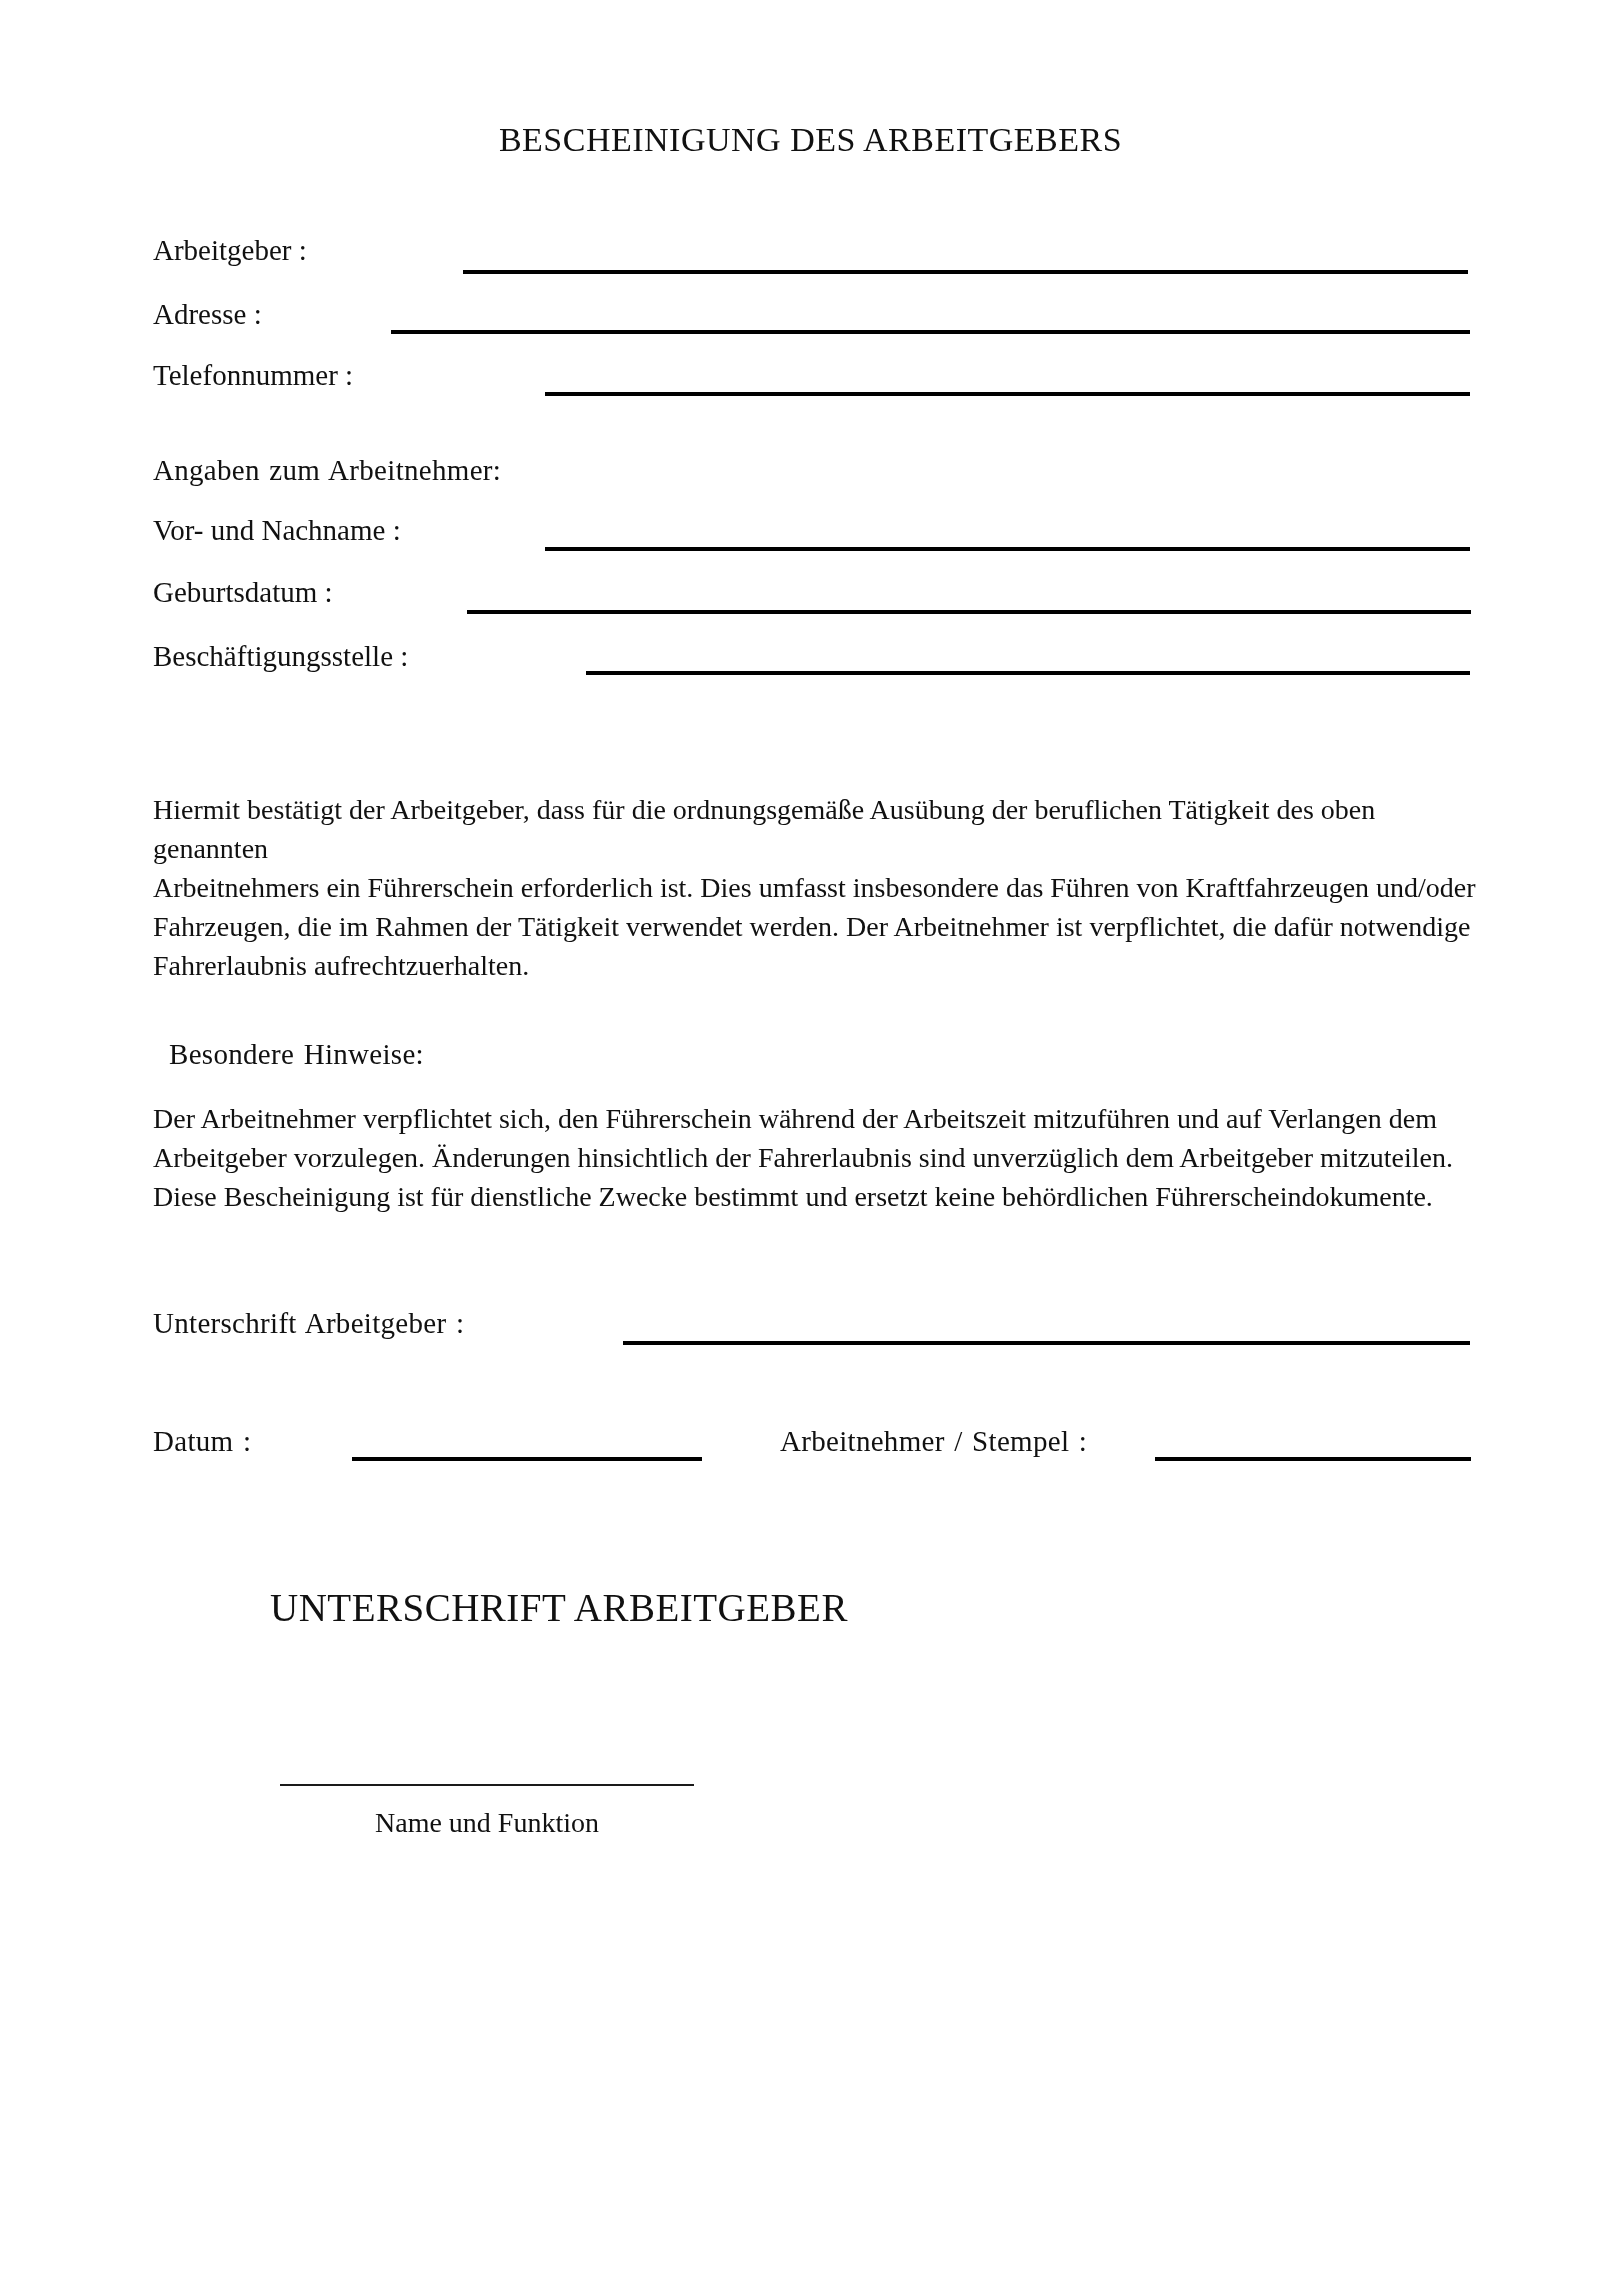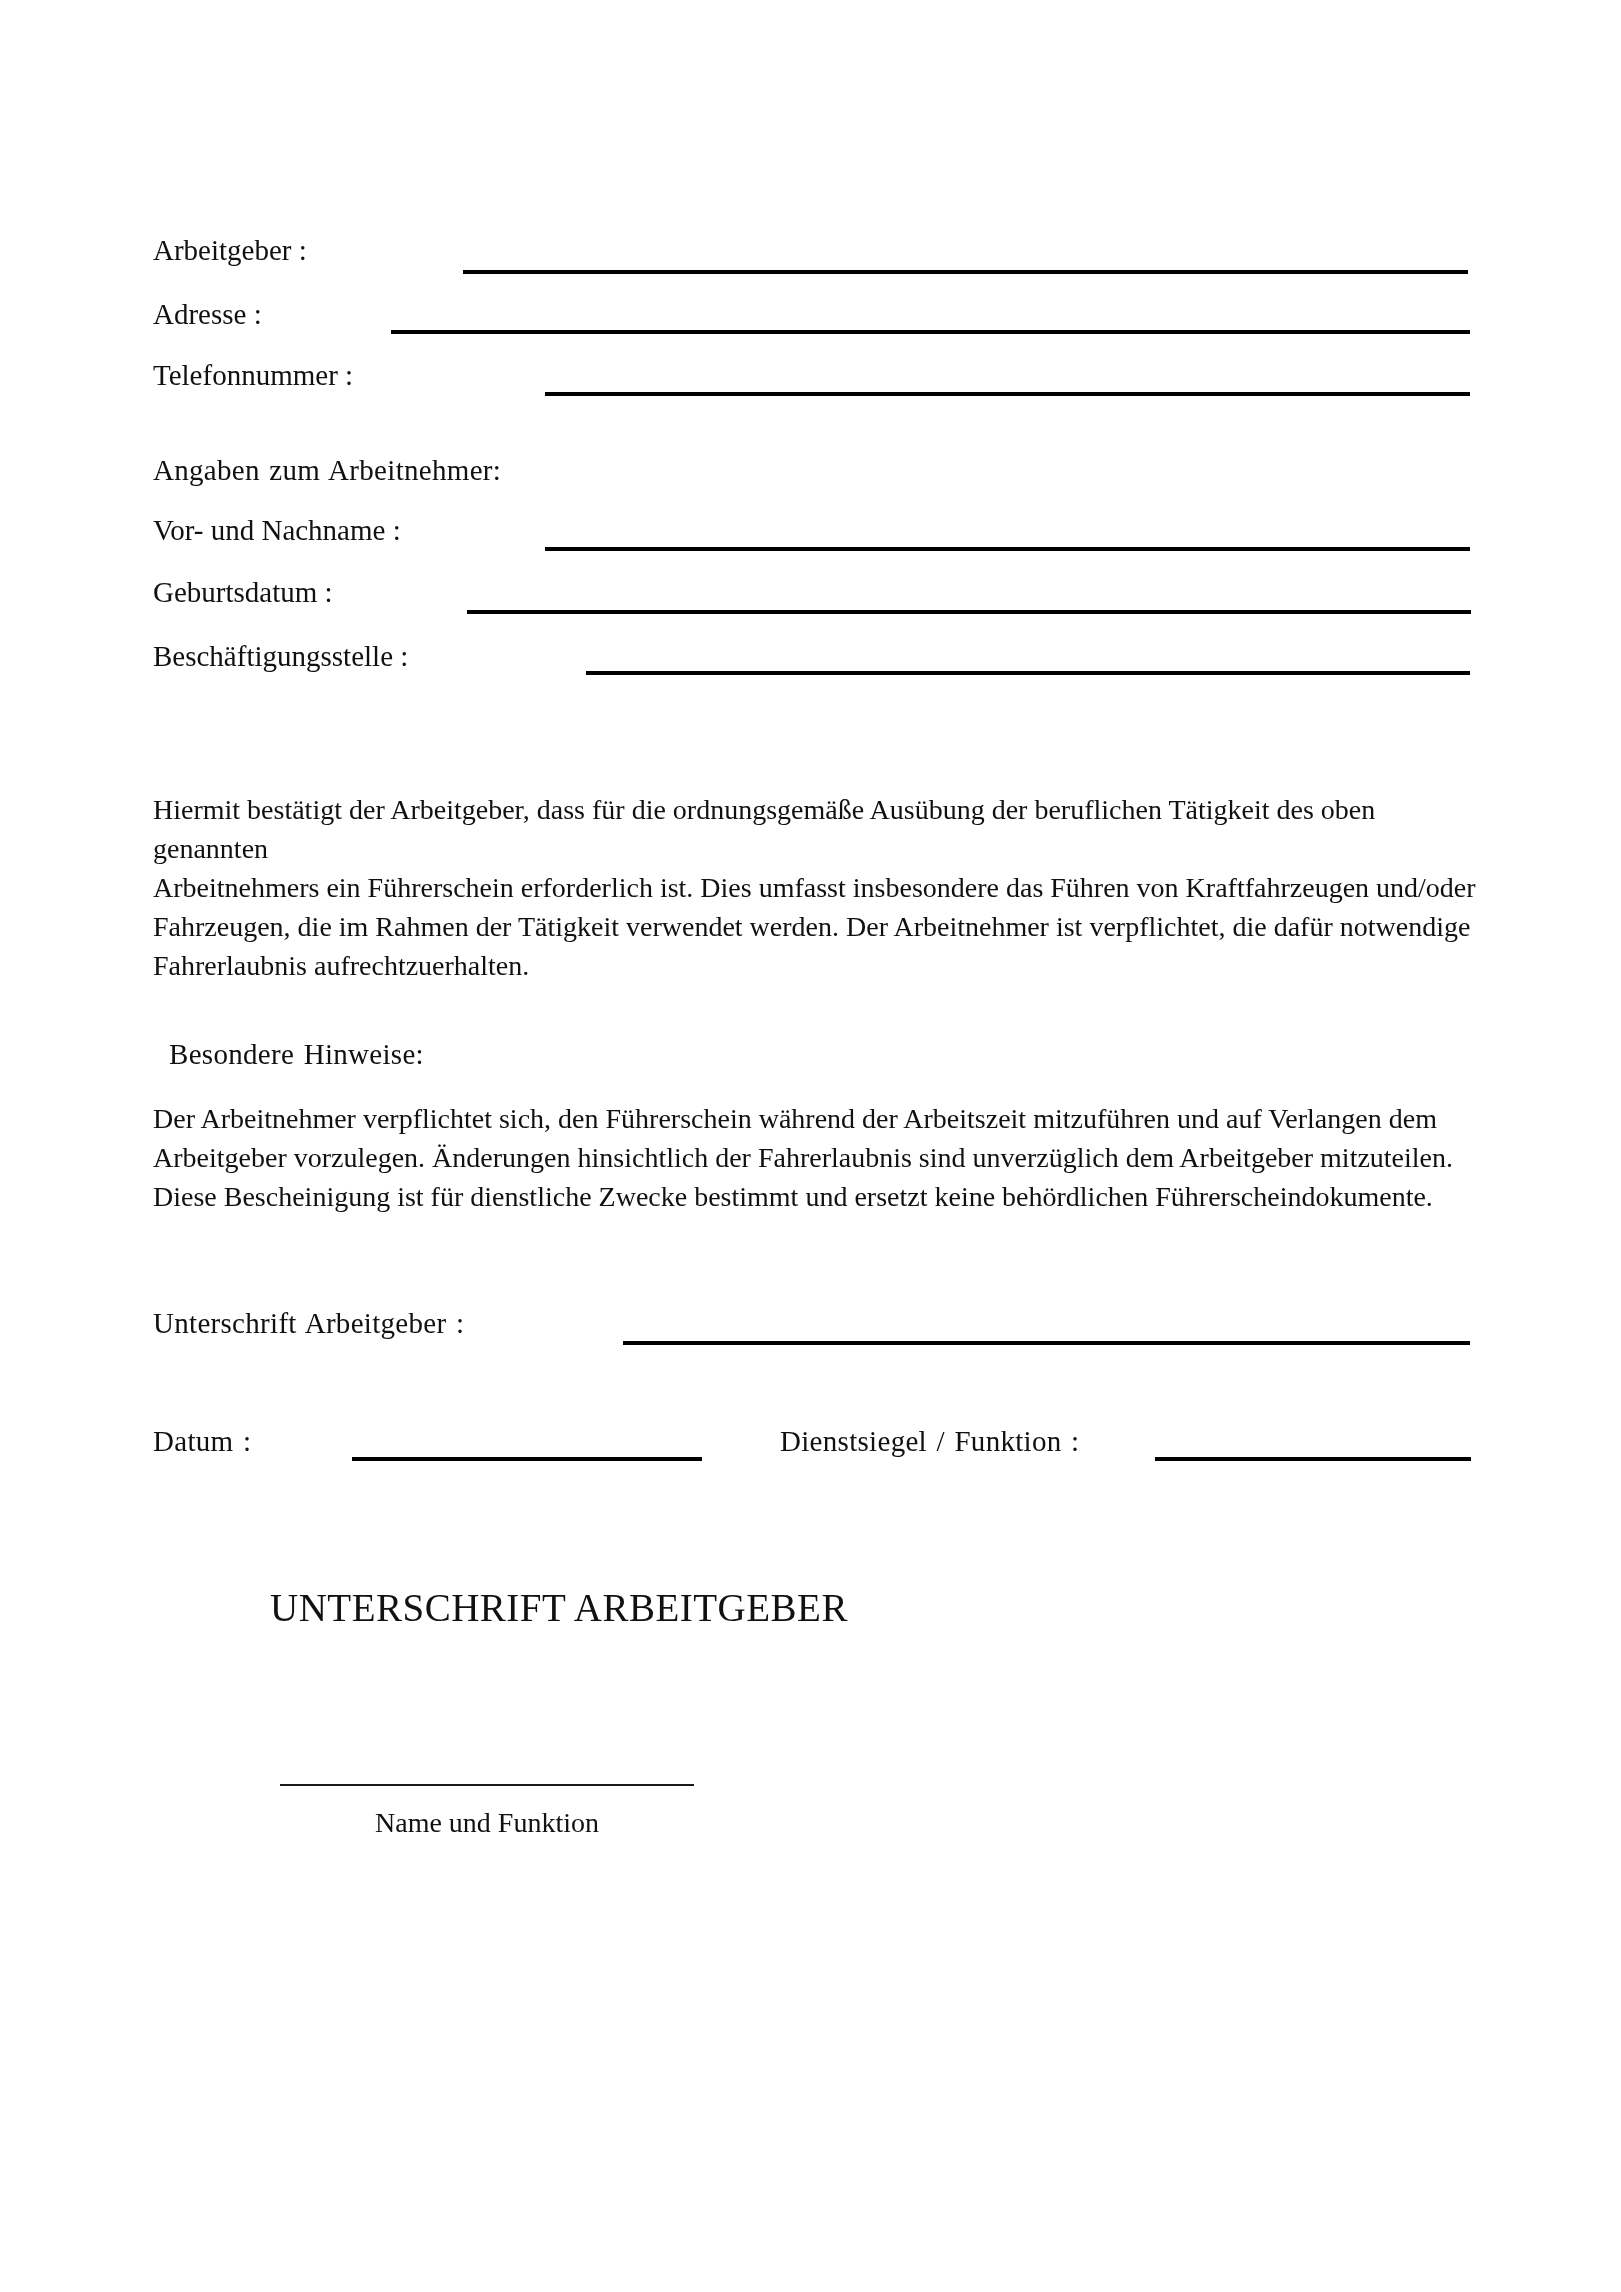--- a/index.html
+++ b/index.html
@@ -64,20 +64,21 @@
     position: absolute;
     height: 2px;
     background: #1a1a1a;
   }
 </style>
 </head>
 <body>
 
 <div class="page">
 
+  <div class="title">BESCHEINIGUNG DES ARBEITGEBERS</div>
 
   <div class="lbl" style="left:153px; top:236px;">Arbeitgeber :</div>
   <div class="rule" style="left:463px; top:270px; width:1005px;"></div>
 
   <div class="lbl" style="left:153px; top:300px;">Adresse :</div>
   <div class="rule" style="left:391px; top:330px; width:1079px;"></div>
 
   <div class="lbl" style="left:153px; top:361px;">Telefonnummer :</div>
   <div class="rule" style="left:545px; top:392px; width:925px;"></div>
 
@@ -101,21 +102,21 @@
   <div class="para" style="left:153px; top:1099px;">Der Arbeitnehmer verpflichtet sich, den Führerschein während der Arbeitszeit mitzuführen und auf Verlangen dem
 Arbeitgeber vorzulegen. Änderungen hinsichtlich der Fahrerlaubnis sind unverzüglich dem Arbeitgeber mitzuteilen.
 Diese Bescheinigung ist für dienstliche Zwecke bestimmt und ersetzt keine behördlichen Führerscheindokumente.</div>
 
   <div class="heading" style="left:153px; top:1309px;">Unterschrift Arbeitgeber :</div>
   <div class="rule" style="left:623px; top:1341px; width:847px;"></div>
 
   <div class="heading" style="left:153px; top:1427px;">Datum :</div>
   <div class="rule" style="left:352px; top:1457px; width:350px;"></div>
 
-  <div class="heading" style="left:780px; top:1427px;">Dienstsiegel / Funktion :</div>
+  <div class="heading" style="left:780px; top:1427px;">Arbeitnehmer / Stempel :</div>
   <div class="rule" style="left:1155px; top:1457px; width:316px;"></div>
 
   <div class="caps-heading" style="left:270px; top:1593px;">UNTERSCHRIFT ARBEITGEBER</div>
 
   <div class="rule-thin" style="left:280px; top:1784px; width:414px;"></div>
   <div class="lbl" style="left:375px; top:1808px; font-size:28px;">Name und Funktion</div>
 
 </div>
 
 

